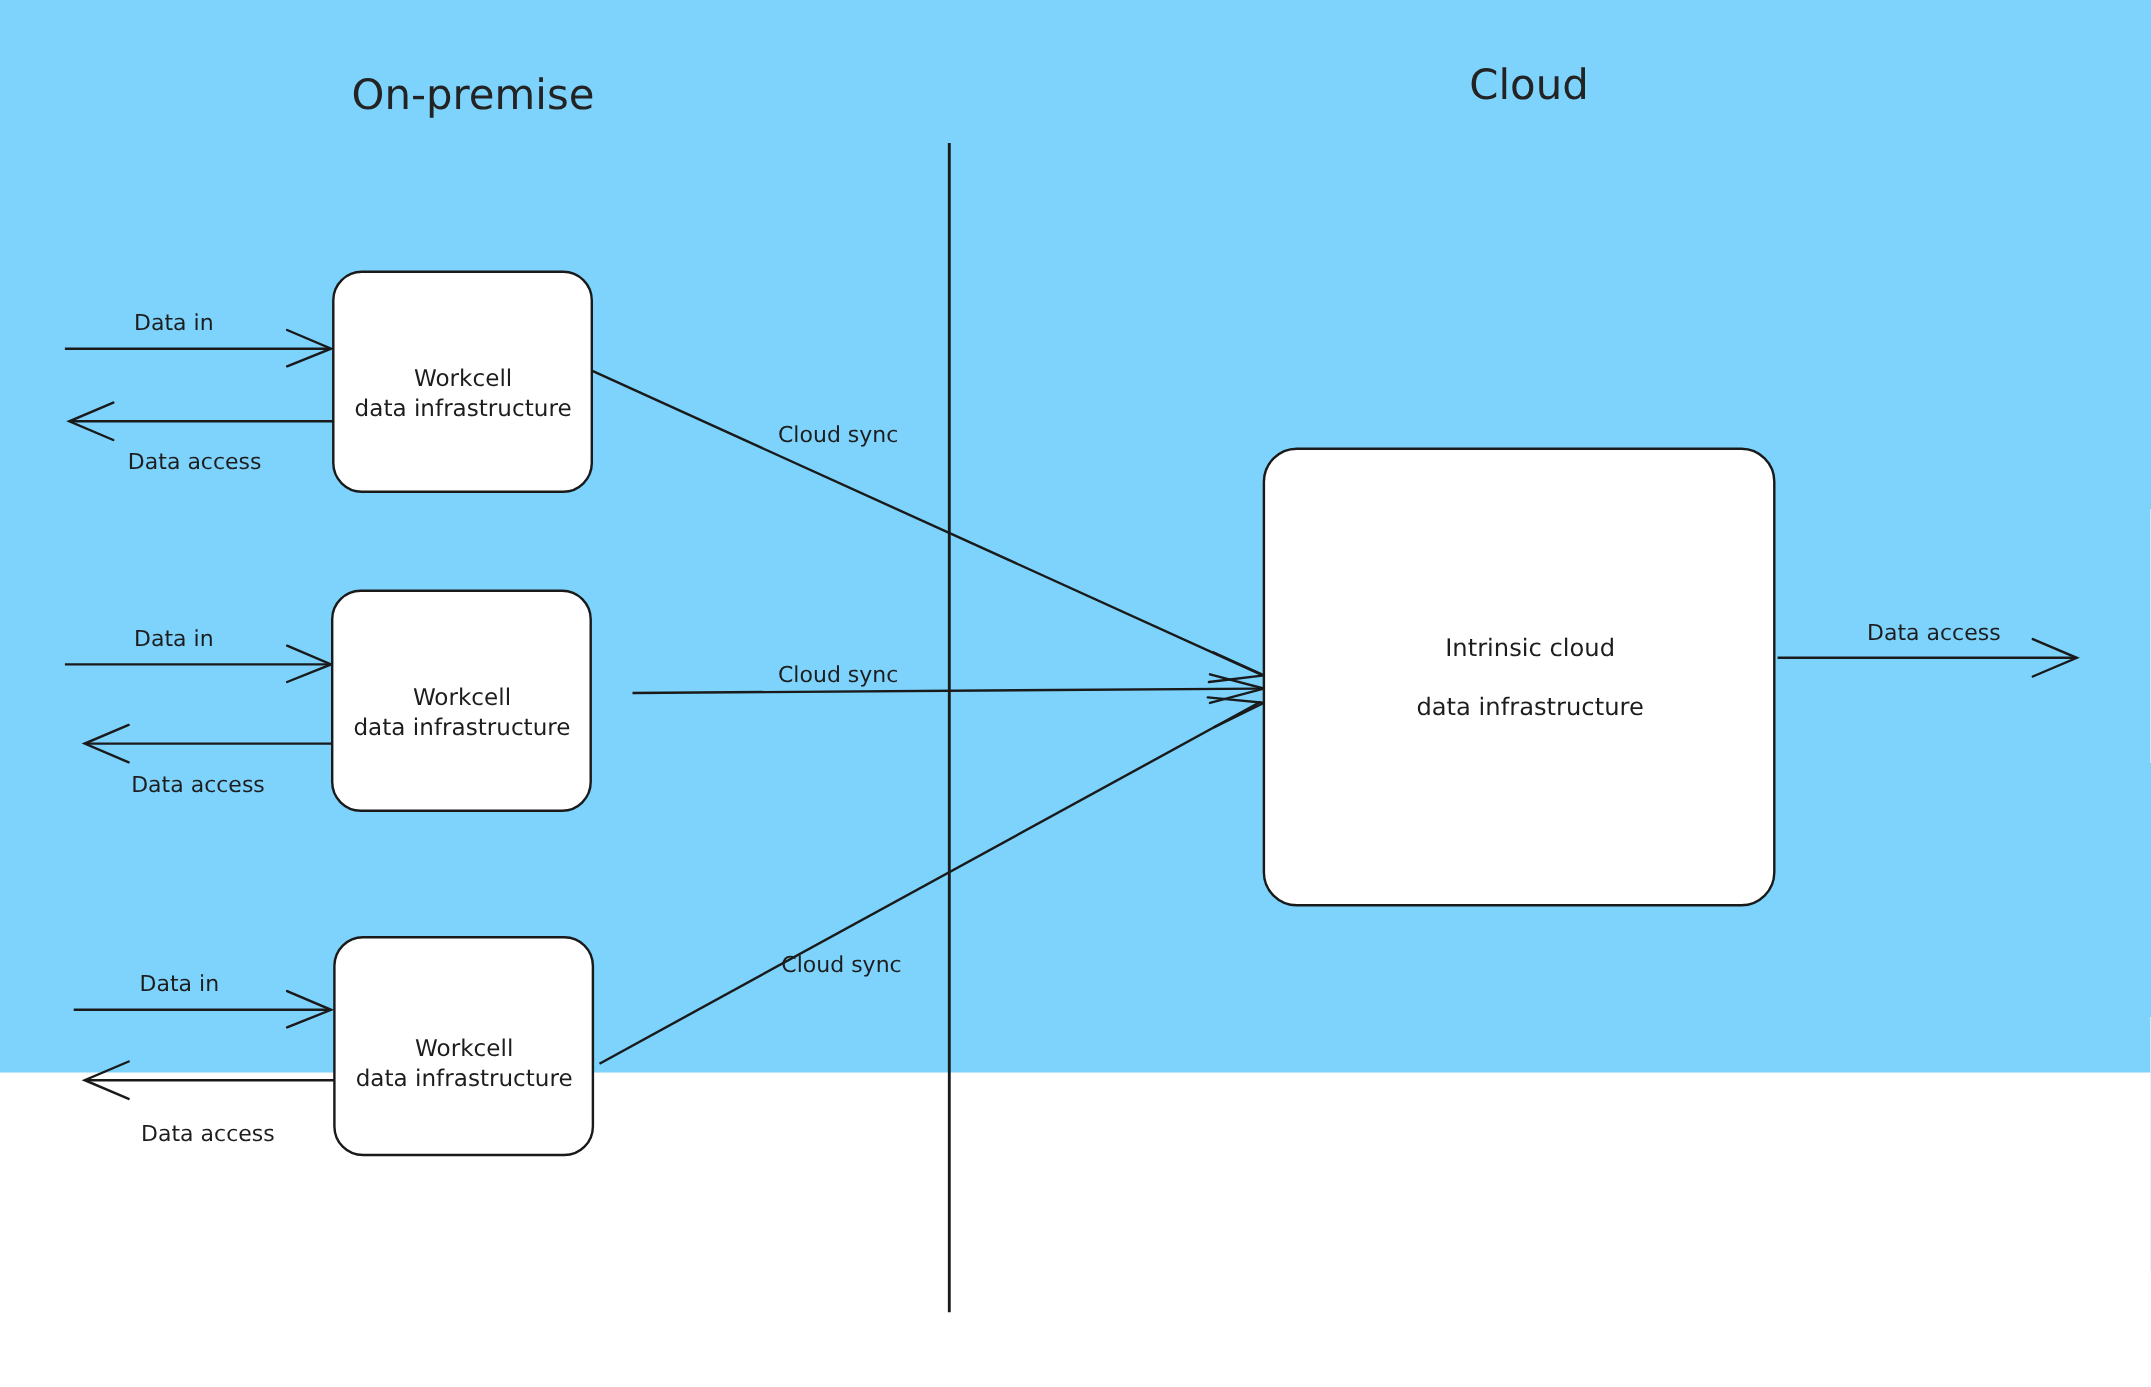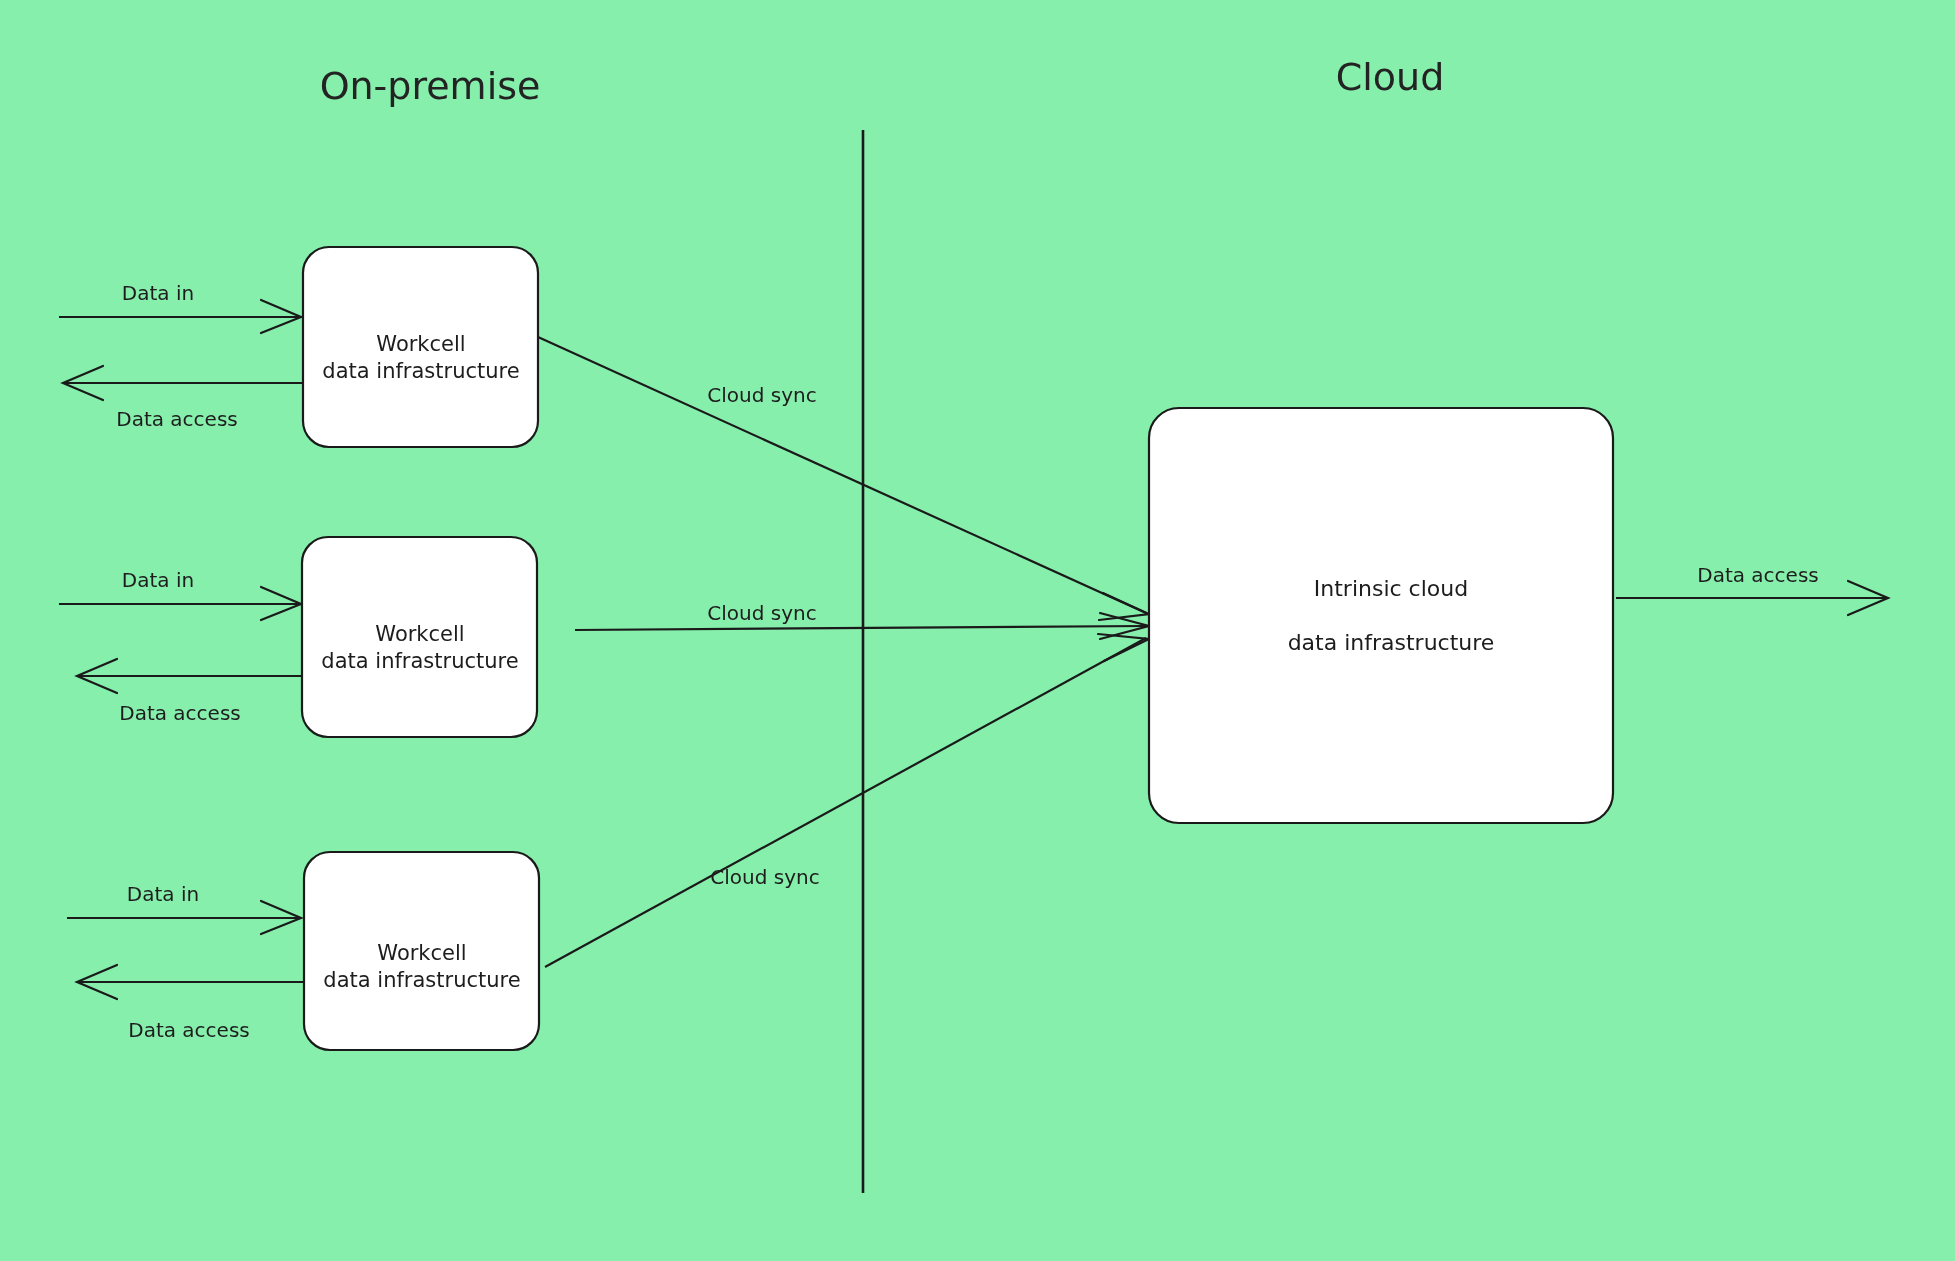--- a/index.html
+++ b/index.html
@@ -9,22 +9,22 @@
   }
   body {
     width: 1955px;
     height: 1261px;
     overflow: hidden;
     font-family: "DejaVu Sans", sans-serif;
   }
   #diagram-root {
     position: relative;
     width: 1955px;
-    height: 1261px;
-    background: #86efac;
+    height: 975px;
+    background: #7dd3fc;
   }
   svg.canvas {
     position: absolute;
     top: 0;
     left: 0;
     width: 1955px;
     height: 1261px;
   }
   .box-shape {
     stroke: #1a1a1a;

